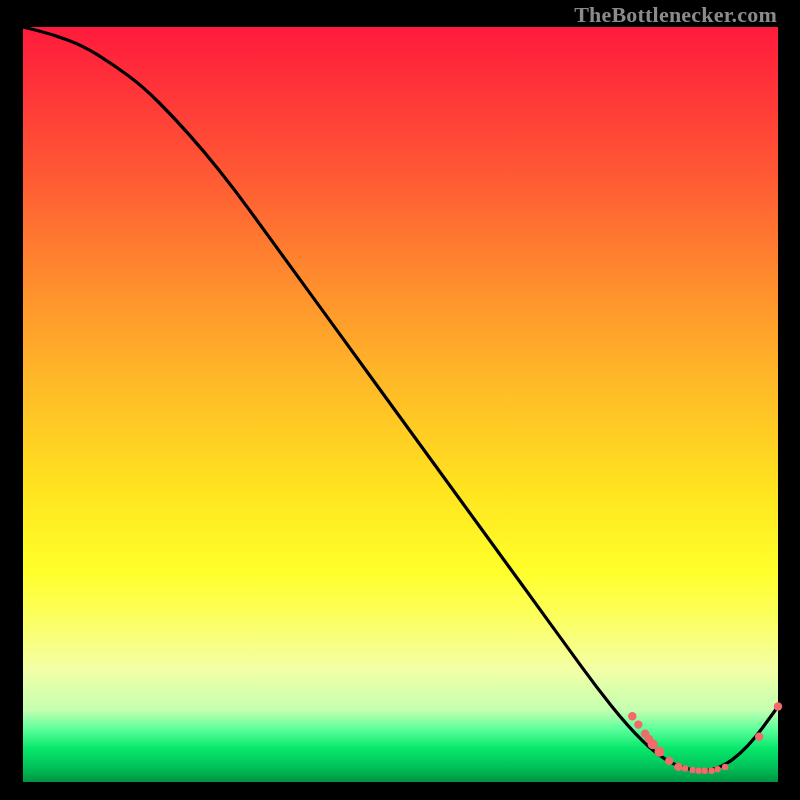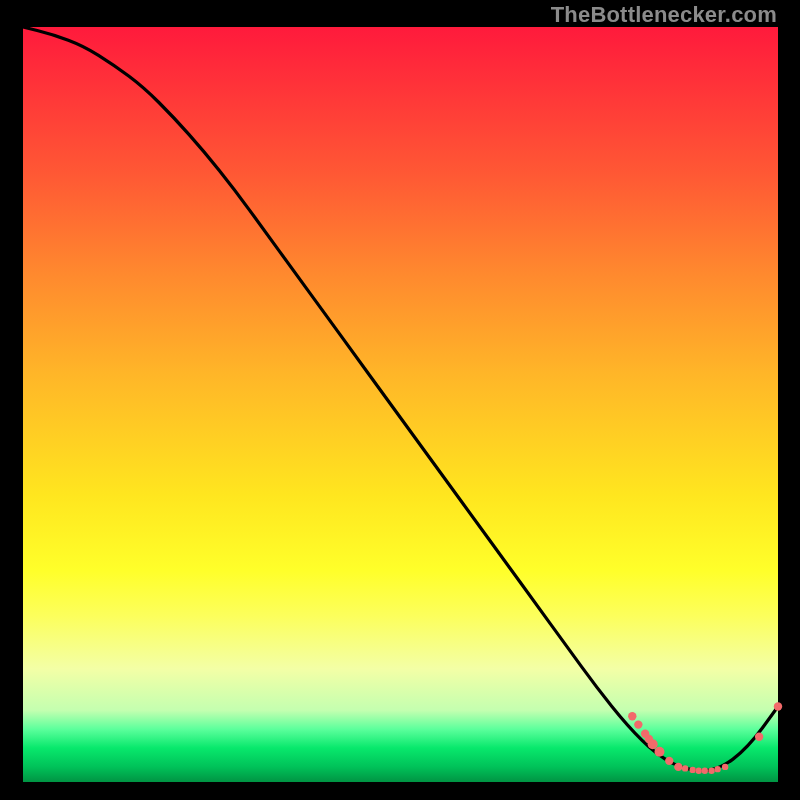--- a/index.html
+++ b/index.html
@@ -32,21 +32,21 @@
       #5cff9c 93%,
       #08e86c 95.5%,
       #00c259 98%,
       #009443 100%
     );
   }
   .attribution {
     position: absolute;
     top: 2px;
     right: 23px;
-    font-family: Liberation Sans, sans-serif;
+    font-family: Liberation Serif, serif;
     font-size: 22px;
     font-weight: 600;
     color: #8b8b8b;
     letter-spacing: 0.2px;
   }
   svg.curve {
     position: absolute;
     left: 0;
     top: 0;
   }

